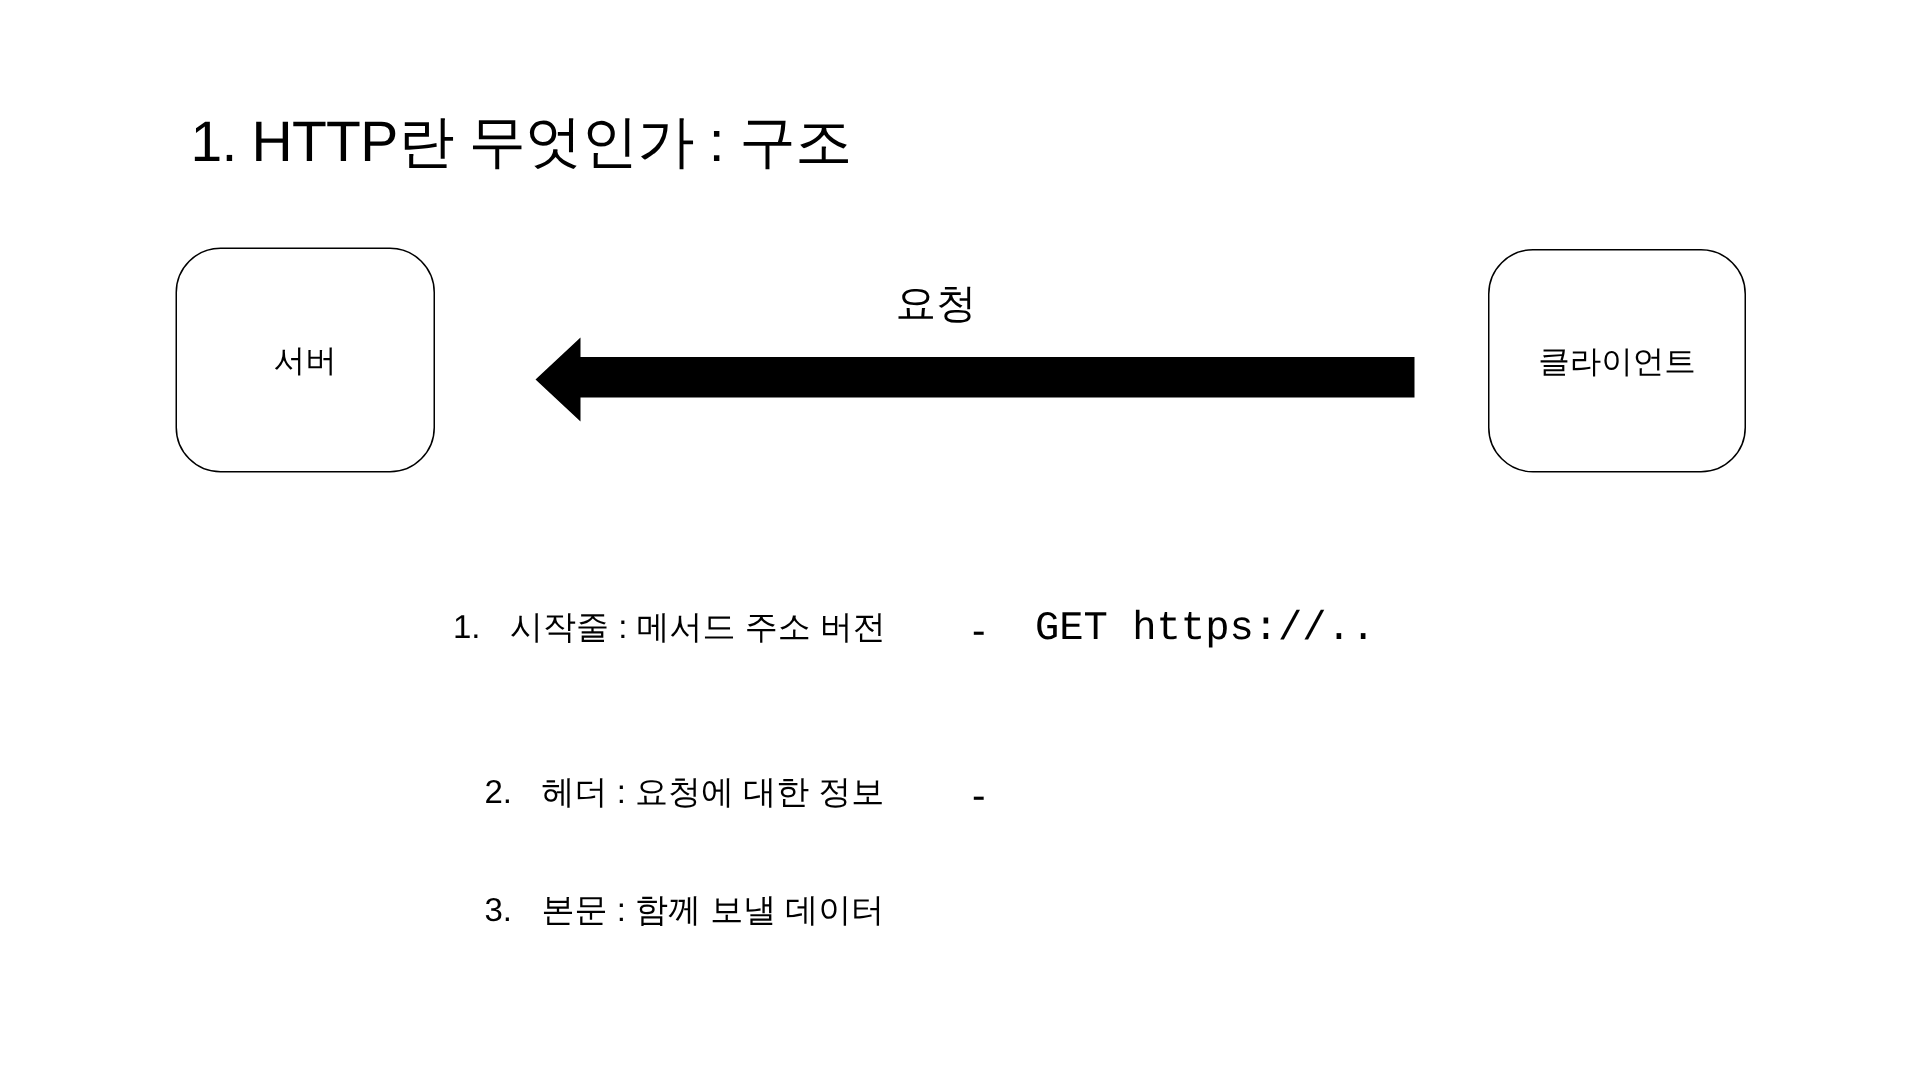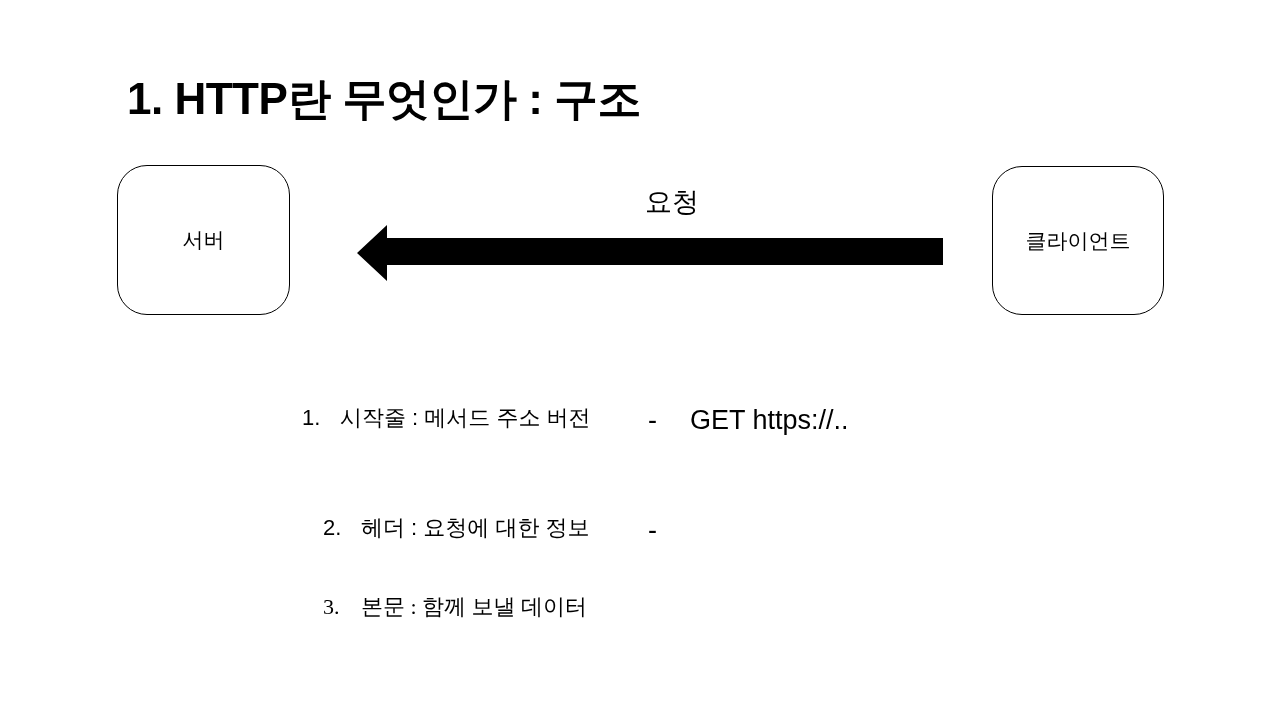--- a/index.html
+++ b/index.html
@@ -10,22 +10,22 @@
     height: 720px;
     background: #ffffff;
     color: #000000;
     font-family: "Liberation Sans", "DejaVu Sans", sans-serif;
     overflow: hidden;
   }
   .page-title {
     position: absolute;
     left: 127px;
     top: 74px;
-    font-size: 44px;
-    font-weight: 700;
+    font-size: 38px;
+    font-weight: 400;
     letter-spacing: -0.5px;
     line-height: 1.15;
     white-space: nowrap;
   }
   .node-box {
     position: absolute;
     border: 1.5px solid #000000;
     border-radius: 30px;
     background: #ffffff;
     display: flex;
@@ -33,21 +33,21 @@
     justify-content: center;
   }
   .node-box .box-label {
     font-size: 21px;
     white-space: nowrap;
   }
   .server-box { left: 117px; top: 165px; width: 171px; height: 148px; }
   .client-box { left: 992px; top: 166px; width: 170px; height: 147px; }
   .arrow-label {
     position: absolute;
-    left: 602px;
+    left: 554px;
     top: 188px;
     width: 140px;
     text-align: center;
     font-size: 27px;
     line-height: 1.1;
     white-space: nowrap;
   }
   .arrow-svg {
     position: absolute;
     left: 355px;
@@ -71,27 +71,28 @@
     left: 648px;
     font-size: 27px;
     line-height: 1.15;
   }
   .list-detail {
     position: absolute;
     left: 690px;
     font-size: 27px;
     line-height: 1.15;
     white-space: nowrap;
+    font-family: Liberation Mono, monospace;
   }
   .row-1 { top: 405px; }
   .row-2 { top: 515px; }
   .row-3 { top: 594px; }
   .row-1-left { left: 302px; }
   .row-2-left { left: 323px; }
-  .row-3-left { left: 323px; font-family: Liberation Serif, serif; }
+  .row-3-left { left: 323px; }
 </style>
 </head>
 <body>
 
 <div class="slide">
 
   <div class="page-title">1. HTTP란 무엇인가 : 구조</div>
 
   <div class="node-box server-box">
     <span class="box-label">서버</span>

